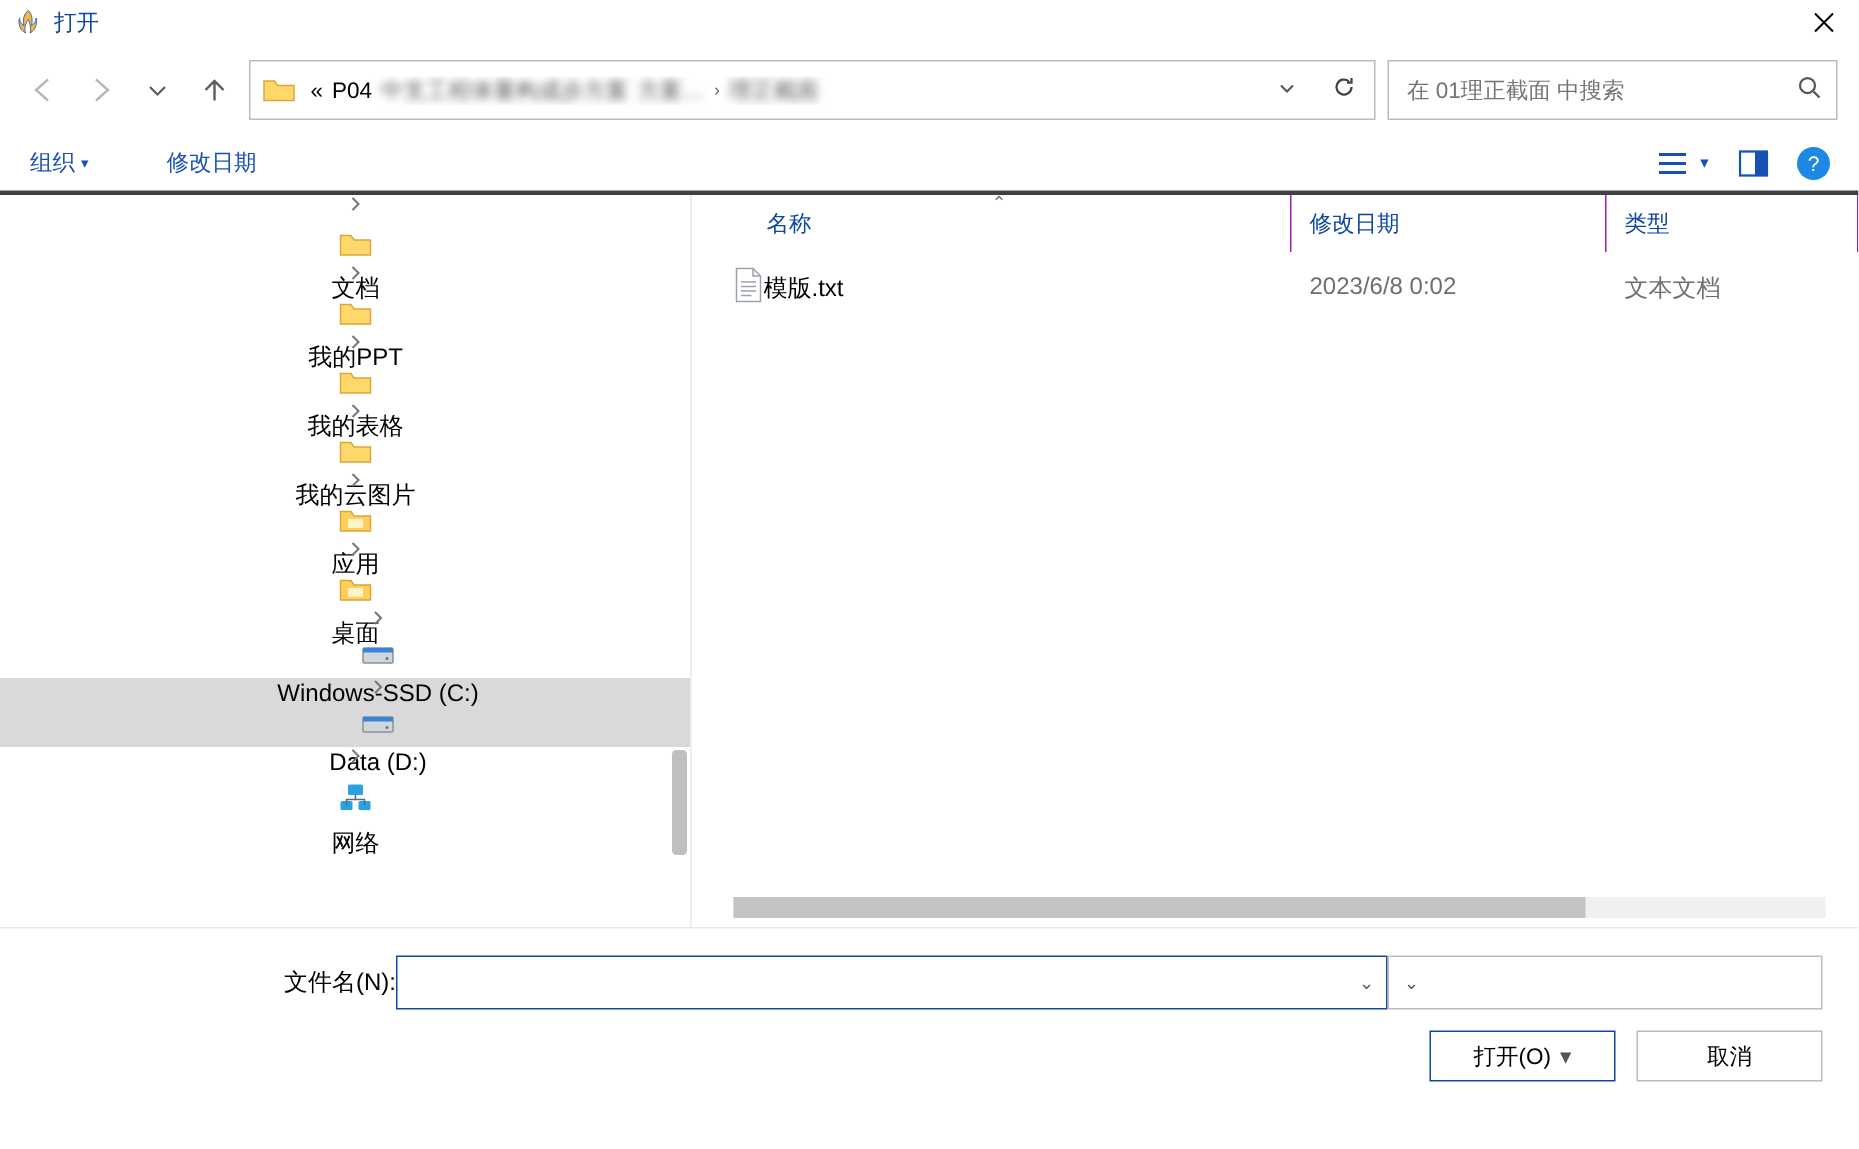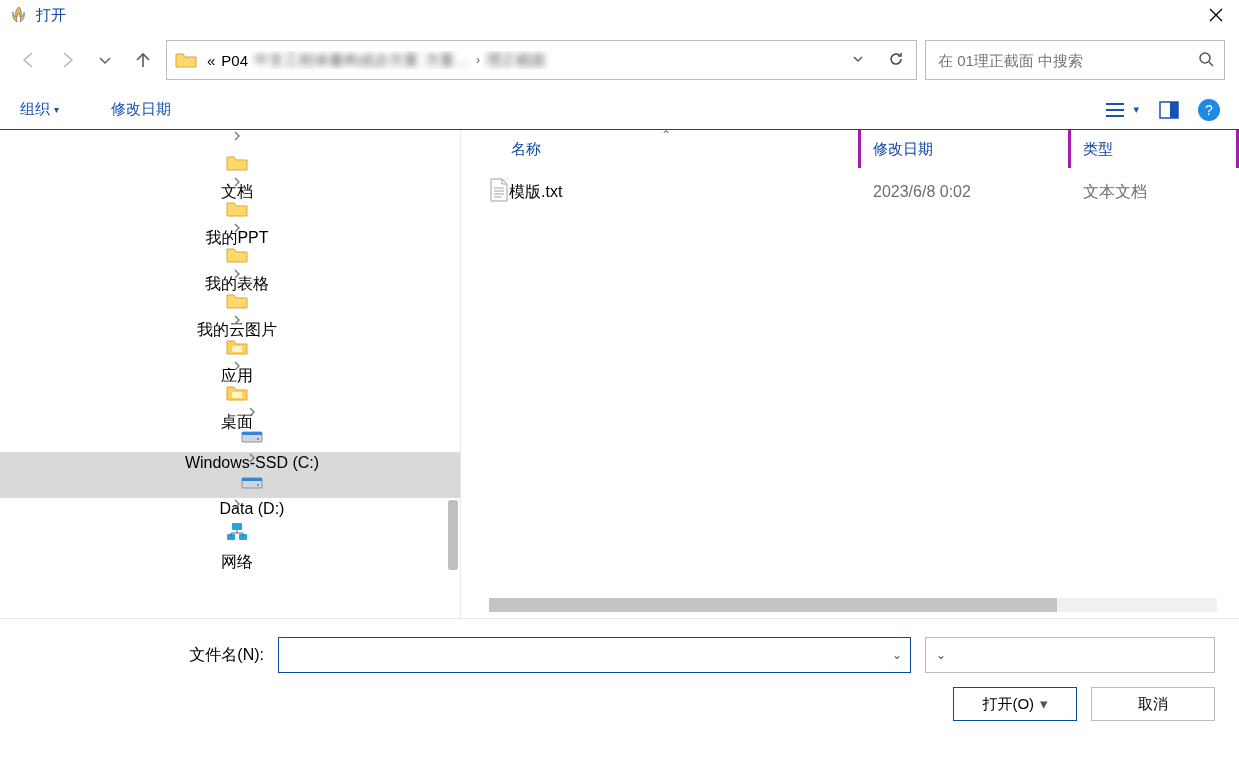--- a/index.html
+++ b/index.html
@@ -28,21 +28,21 @@
   .crumbs .blur { filter:blur(3px); color:#555; }
   .address .addr-dd { color:#555; font-size:12px; padding:0 10px; cursor:pointer; }
   .address .refresh { color:#444; width:24px; text-align:center; cursor:pointer; }
   .search { width:300px; height:40px; border:1px solid #bcbcbc; display:flex;
     align-items:center; padding:0 10px; color:#555; }
   .search input { flex:1; border:none; outline:none; font-size:15px;
     font-family:inherit; color:#555; }
   .search .mag { color:#555; }
   
   .toolbar { height:40px; display:flex; align-items:center; padding:0 14px;
-    font-size:15px; color:#1851b4; border-bottom:1px solid #404040; }
+    font-size:15px; color:#1851b4; border-bottom:3px solid #404040; }
   .toolbar .tbtn { display:flex; align-items:center; gap:4px; padding:4px 6px;
     cursor:pointer; }
   .toolbar .tbtn .dd { font-size:10px; color:#1851b4; }
   .toolbar .gap { width:40px; }
   .toolbar .spacer { flex:1; }
   .toolbar .ic { width:32px; height:28px; display:flex; align-items:center;
     justify-content:center; cursor:pointer; }
   .toolbar .viewopt { display:flex; align-items:center; gap:2px; }
   .help-ic { width:22px; height:22px; border-radius:50%; background:#1e88e5;
     color:#fff; display:flex; align-items:center; justify-content:center;
@@ -59,40 +59,40 @@
   .tree-item .ic { width:22px; height:22px; display:flex; align-items:center;
     justify-content:center; }
   .tree-item .lbl { font-size:16px; }
   .tree-scroll-thumb { position:absolute; right:2px; top:370px; width:10px;
     height:70px; background:#bfbfbf; border-radius:3px; }
   
   .filepane { flex:1; border-left:1px solid #e8e8e8; position:relative;
     overflow:hidden; }
   .fl-header { height:38px; display:flex; align-items:center;
     color:#0d47a1; font-size:15px; }
-  .fl-header .col { padding:0 12px; border-right:3px solid #a21caf; height:100%;
+  .fl-header .col { padding:0 12px; border-right:1px solid #a21caf; height:100%;
     display:flex; align-items:center; gap:6px; cursor:pointer; }
   .col-name { width:400px; padding-left:50px !important; }
   .col-date { width:210px; }
   .col-type { flex:1; }
   .sort-ind { position:absolute; left:200px; top:-2px; color:#7a7a7a;
     font-size:12px; }
   .fl-row { height:48px; display:flex; align-items:center; font-size:16px; }
   .fl-row .c { padding:0 12px; }
   .fl-row .c-name { width:400px; display:flex; align-items:center; 
     padding-left:28px; }
   .fl-row .c-date { width:210px; color:#6d6d6d; }
   .fl-row .c-type { flex:1; color:#6d6d6d; }
   .hscroll { position:absolute; left:28px; right:22px; bottom:6px; height:14px;
     background:#f0f0f0; }
   .hscroll .thumb { position:absolute; left:0; top:0; height:100%; width:78%;
     background:#c4c4c4; }
   
   .bottom { border-top:1px solid #e8e8e8; padding:18px 24px 16px 24px; }
-  .fn-row { display:flex; align-items:center; gap:14px; }
+  .fn-row { display:flex; align-items:center; }
   .fn-label { width:240px; text-align:right; font-size:16px; }
   .fn-combo { flex:1; height:36px; border:1px solid #0d47a1; display:flex;
     align-items:center; padding:0 8px; background:#fff; }
   .fn-combo input { flex:1; border:none; outline:none; font-size:15px;
     font-family:inherit; }
   .fn-combo .dd, .ft-combo .dd { color:#555; font-size:12px; cursor:pointer; }
   .ft-combo { width:290px; height:36px; border:1px solid #bcbcbc; display:flex;
     align-items:center; padding:0 10px; }
   .btn-row { display:flex; justify-content:flex-end; gap:14px; margin-top:14px; }
   .btn { width:124px; height:34px; border:1px solid #bcbcbc; background:#fff;

